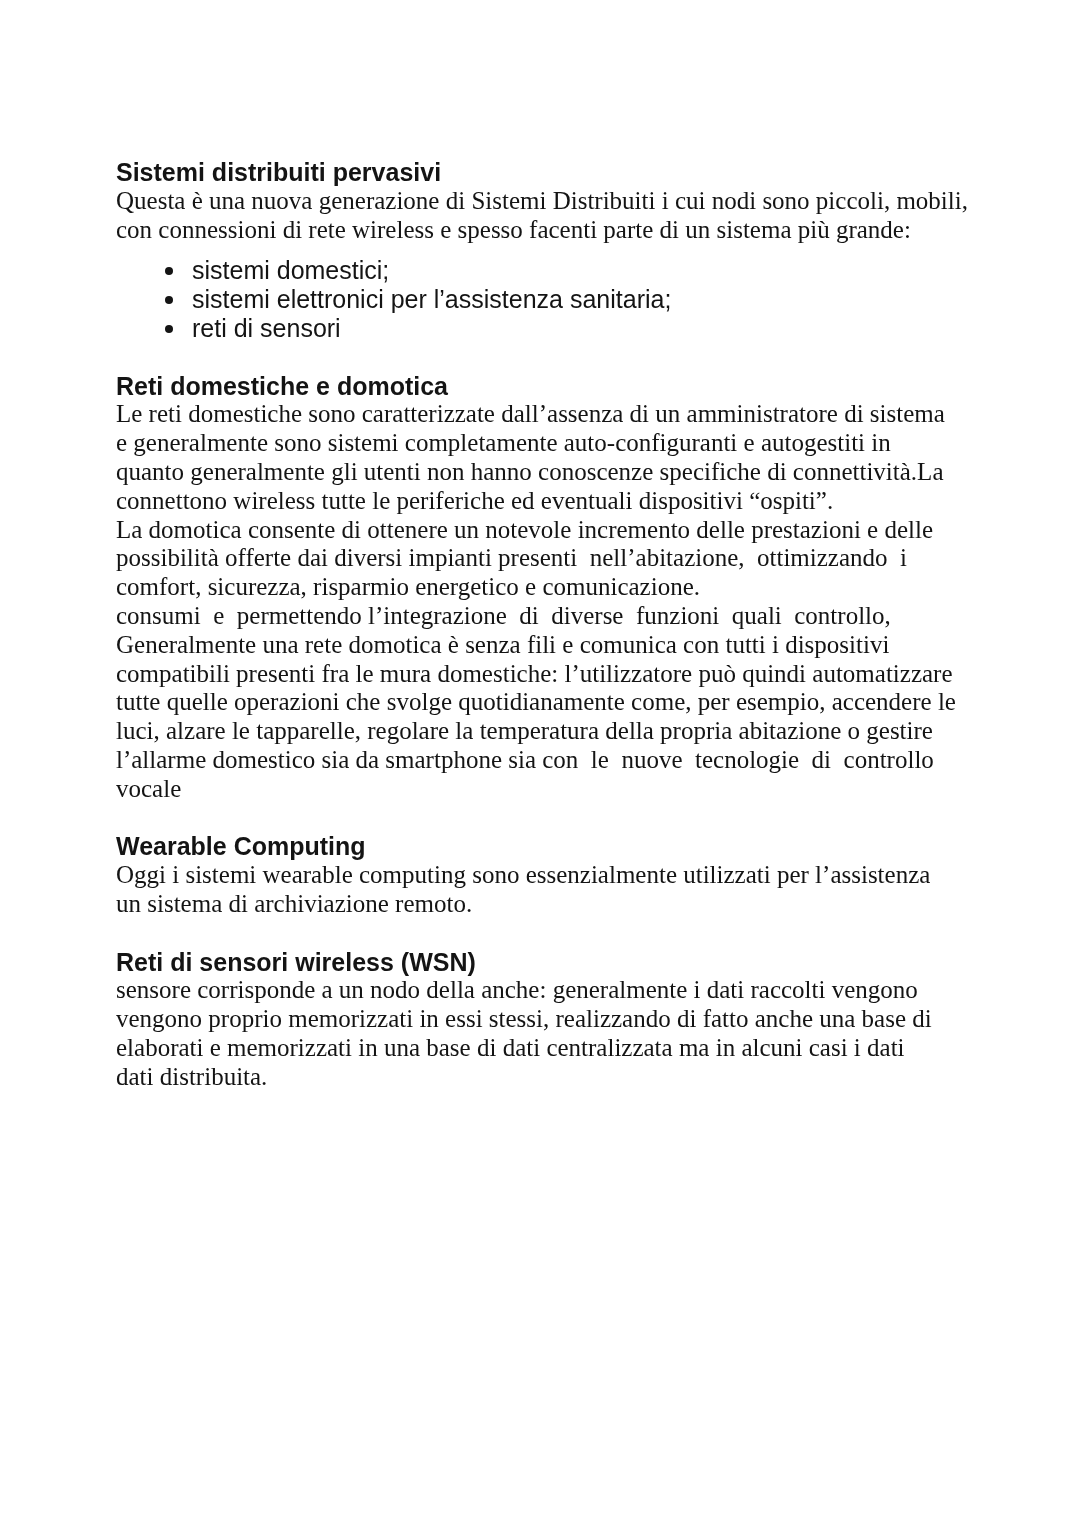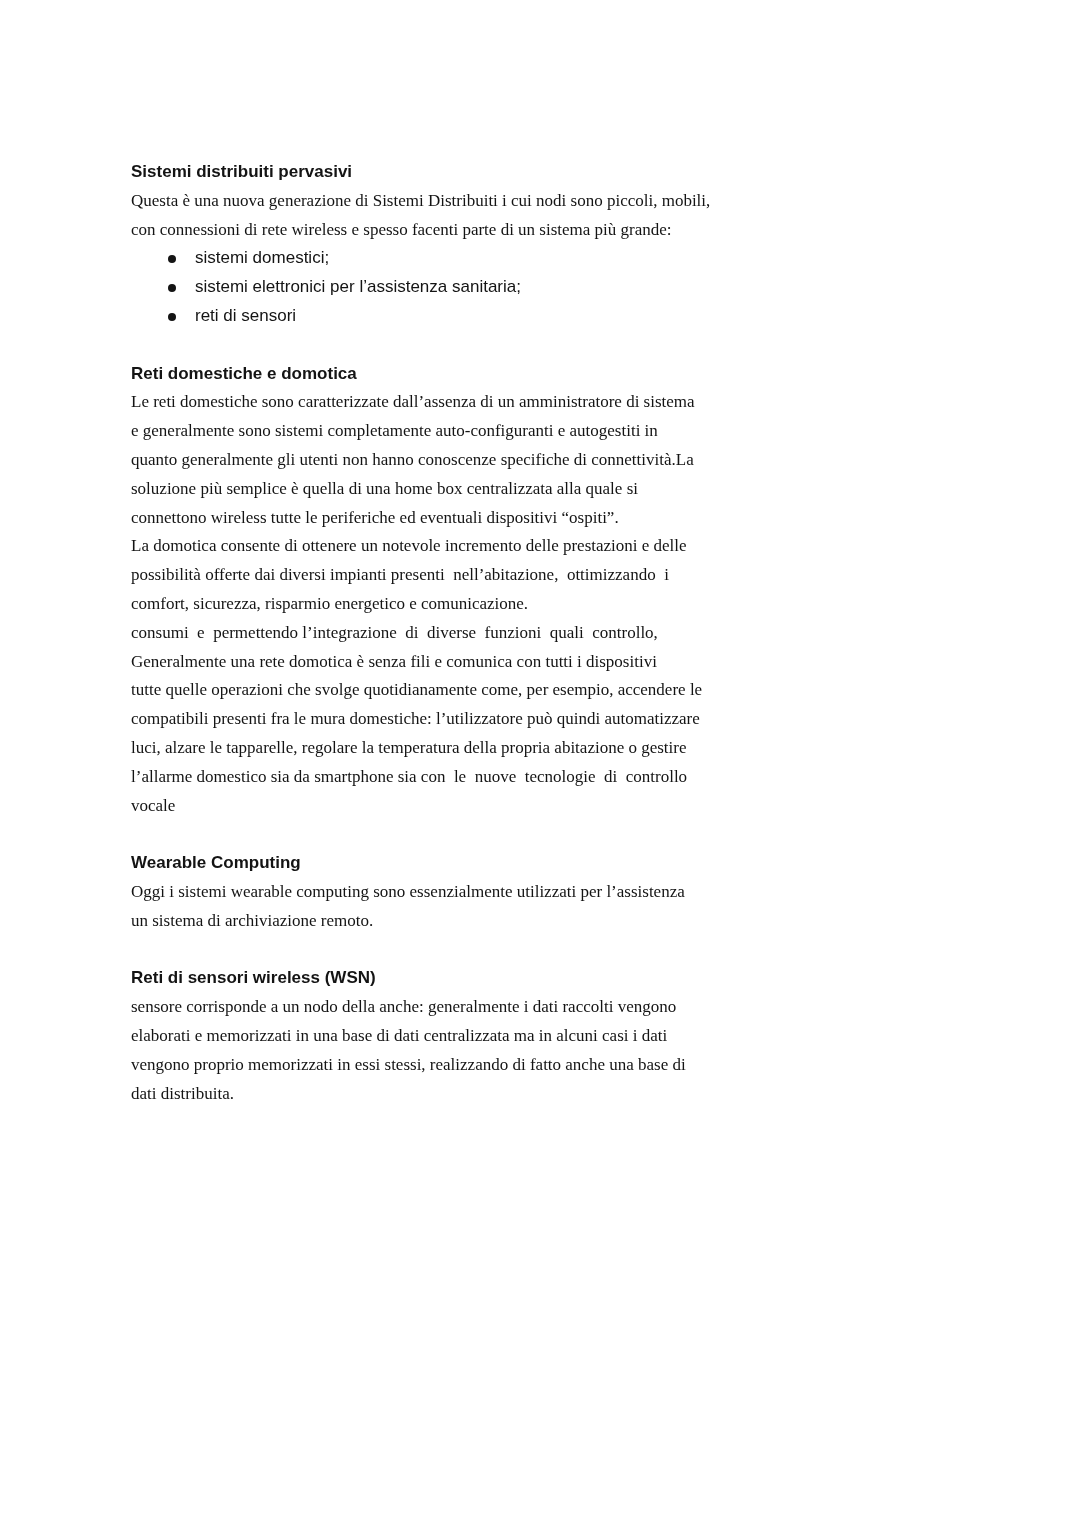--- a/index.html
+++ b/index.html
@@ -1,25 +1,25 @@
 <!DOCTYPE html>
 <html><head>
   <meta charset="utf-8">
   <style>
     html, body { margin: 0; padding: 0; background: #ffffff; }
     body { width: 1080px; height: 1525px; position: relative; overflow: hidden; }
     .page {
-      position: absolute; left: 131px; top: 158px; width: 860px;
+      position: absolute; left: 116px; top: 158px; width: 860px;
       font-family: "Liberation Sans", sans-serif;
-      font-size: 17px; line-height: 28.8px; color: #141414;
+      font-size: 25px; line-height: 28.8px; color: #141414;
     }
     .section { margin: 0 0 28.8px 0; }
     .heading { font-weight: bold; white-space: nowrap; }
     .line { white-space: pre; font-family: Liberation Serif, serif; }
-    ul.bullets { list-style: none; margin: 0; padding: 0; }
+    ul.bullets { list-style: none; margin: 12px; padding: 0; }
     ul.bullets li { position: relative; padding-left: 64px; white-space: pre; }
     ul.bullets li .dot {
       position: absolute; left: 37px; top: 11px; width: 8px; height: 8px;
       border-radius: 50%; background: #141414;
     }
   </style>
 </head>
 <body>
 
 <div class="page">
@@ -33,41 +33,40 @@
       <li><span class="dot"></span><span>sistemi elettronici per l’assistenza sanitaria;</span></li>
       <li><span class="dot"></span><span>reti di sensori</span></li>
     </ul>
   </div>
 
   <div class="section">
     <div class="heading">Reti domestiche e domotica</div>
     <div class="line">Le reti domestiche sono caratterizzate dall’assenza di un amministratore di sistema</div>
     <div class="line">e generalmente sono sistemi completamente auto-configuranti e autogestiti in</div>
     <div class="line">quanto generalmente gli utenti non hanno conoscenze specifiche di connettività.La</div>
-    <div class="line">soluzione più semplice è quella di una home box centralizzata alla quale si</div>
     <div class="line">connettono wireless tutte le periferiche ed eventuali dispositivi “ospiti”.</div>
     <div class="line">La domotica consente di ottenere un notevole incremento delle prestazioni e delle</div>
     <div class="line">possibilità offerte dai diversi impianti presenti  nell’abitazione,  ottimizzando  i</div>
     <div class="line">comfort, sicurezza, risparmio energetico e comunicazione.</div>
     <div class="line">consumi  e  permettendo l’integrazione  di  diverse  funzioni  quali  controllo,</div>
     <div class="line">Generalmente una rete domotica è senza fili e comunica con tutti i dispositivi</div>
+    <div class="line">compatibili presenti fra le mura domestiche: l’utilizzatore può quindi automatizzare</div>
     <div class="line">tutte quelle operazioni che svolge quotidianamente come, per esempio, accendere le</div>
-    <div class="line">compatibili presenti fra le mura domestiche: l’utilizzatore può quindi automatizzare</div>
     <div class="line">luci, alzare le tapparelle, regolare la temperatura della propria abitazione o gestire</div>
     <div class="line">l’allarme domestico sia da smartphone sia con  le  nuove  tecnologie  di  controllo</div>
     <div class="line">vocale</div>
   </div>
 
   <div class="section">
     <div class="heading">Wearable Computing</div>
     <div class="line">Oggi i sistemi wearable computing sono essenzialmente utilizzati per l’assistenza</div>
     <div class="line">un sistema di archiviazione remoto.</div>
   </div>
 
   <div class="section">
     <div class="heading">Reti di sensori wireless (WSN)</div>
     <div class="line">sensore corrisponde a un nodo della anche: generalmente i dati raccolti vengono</div>
+    <div class="line">vengono proprio memorizzati in essi stessi, realizzando di fatto anche una base di</div>
     <div class="line">elaborati e memorizzati in una base di dati centralizzata ma in alcuni casi i dati</div>
-    <div class="line">vengono proprio memorizzati in essi stessi, realizzando di fatto anche una base di</div>
     <div class="line">dati distribuita.</div>
   </div>
 
 </div>
 
 </body></html>

